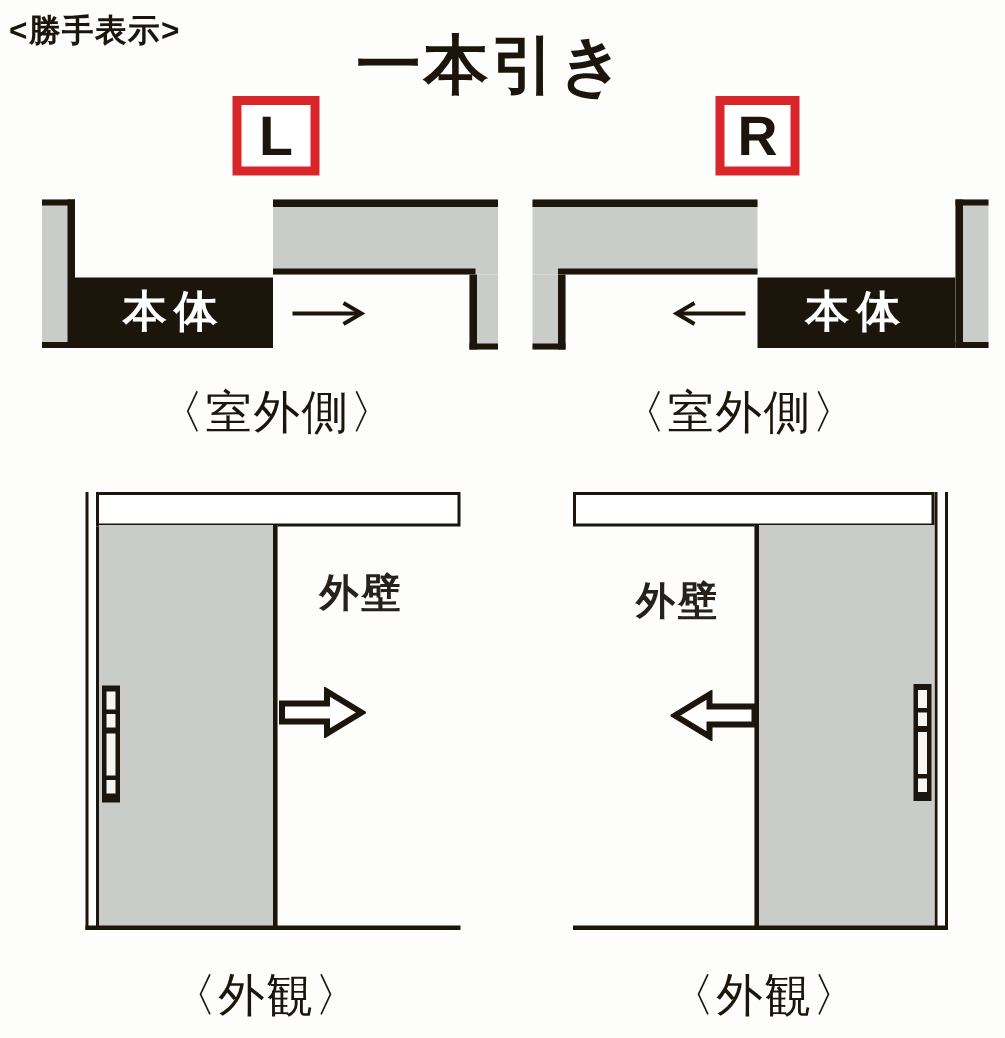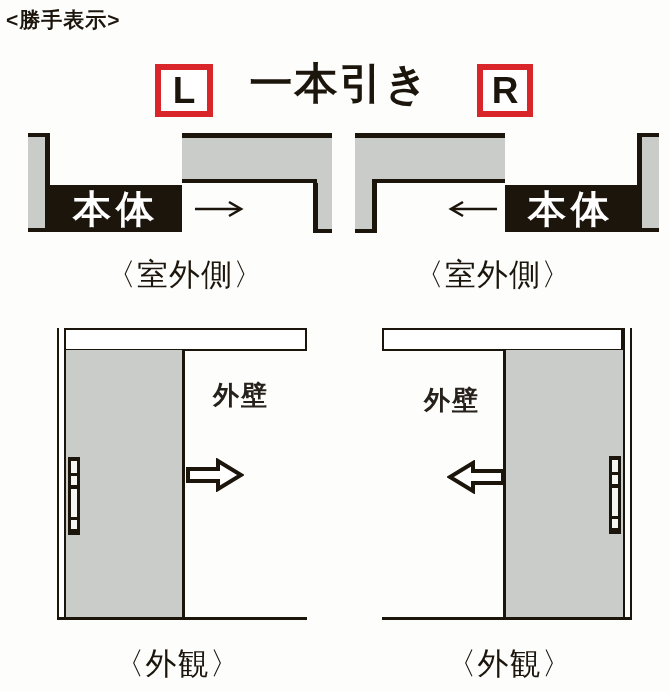--- a/index.html
+++ b/index.html
@@ -14,37 +14,37 @@
   .title{font-size:43px;font-weight:bold;text-align:center;letter-spacing:2px;white-space:nowrap;}
   .badge{
     border:6px solid #d9262b;background:#fff;
     display:flex;align-items:center;justify-content:center;
     font-size:37px;font-weight:bold;color:#1b150c;line-height:1;
   }
   .gray{background:#c9ccc9;}
   .ink{background:#1b150c;}
   .bodybar{
     background:#1b150c;color:#ffffff;display:flex;align-items:center;justify-content:center;
-    font-size:38px;font-weight:bold;letter-spacing:5px;line-height:1;
+    font-size:29px;font-weight:bold;letter-spacing:5px;line-height:1;
   }
   .caption{font-size:31px;font-weight:normal;text-align:center;white-space:nowrap;letter-spacing:1px;}
   .walltext{font-size:26px;font-weight:bold;letter-spacing:2px;color:#26211a;white-space:nowrap;}
   .framebox{background:#ffffff;border:2px solid #1b150c;}
   .jamb{background:#ffffff;border-left:2px solid #1b150c;border-right:2px solid #1b150c;}
   .handle{background:#1b150c;}
   .handle .slot{position:absolute;background:#f5f5f2;left:3px;width:6px;}
   svg{display:block;}
 </style>
 </head>
 <body>
 
 <div class="canvas">
 
   <div class="abs note" style="left:6px;top:6px;">&lt;勝手表示&gt;</div>
-  <div class="abs title" style="left:225px;top:15px;width:230px;margin-top:40px;">一本引き</div>
+  <div class="abs title" style="left:213px;top:15px;width:230px;">一本引き</div>
 
   <div class="abs badge" style="left:155px;top:64px;width:58px;height:53px;">
     <span>L</span>
   </div>
   <div class="abs badge" style="left:477px;top:64px;width:56px;height:53px;">
     <span>R</span>
   </div>
 
   <div class="abs gray" style="left:28px;top:133px;width:22px;height:99px;border-top:4px solid #1b150c;border-bottom:4px solid #1b150c;border-right:5px solid #1b150c;"></div>
   <div class="abs bodybar" style="left:50px;top:185px;width:132px;height:47px;">

